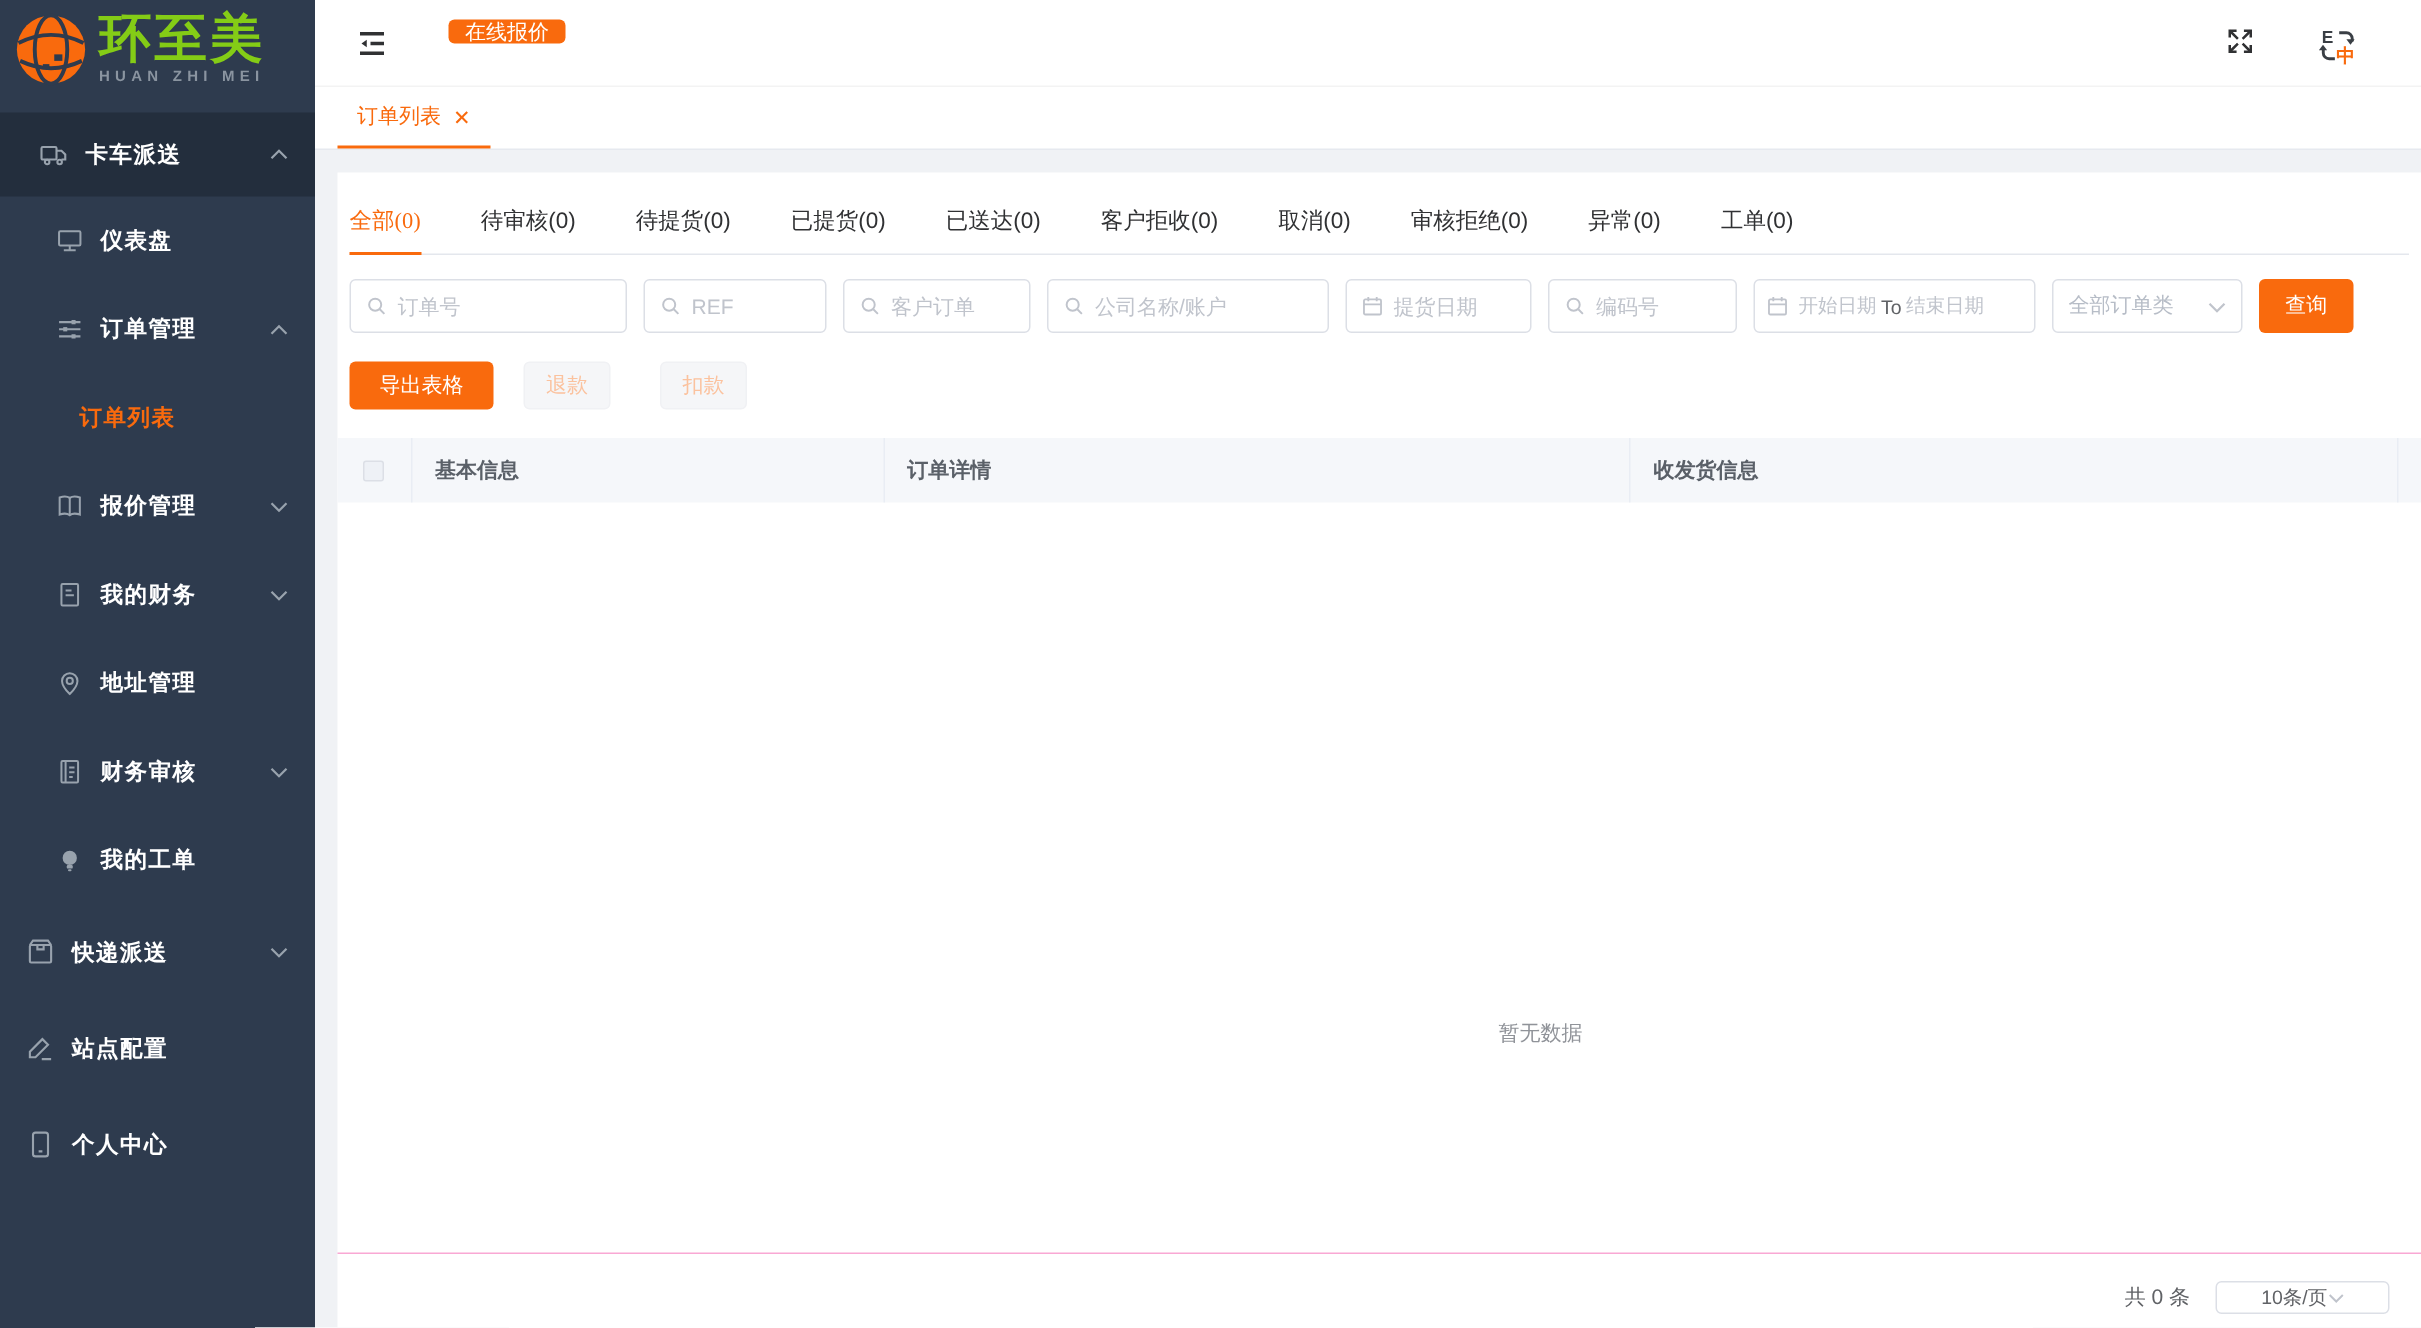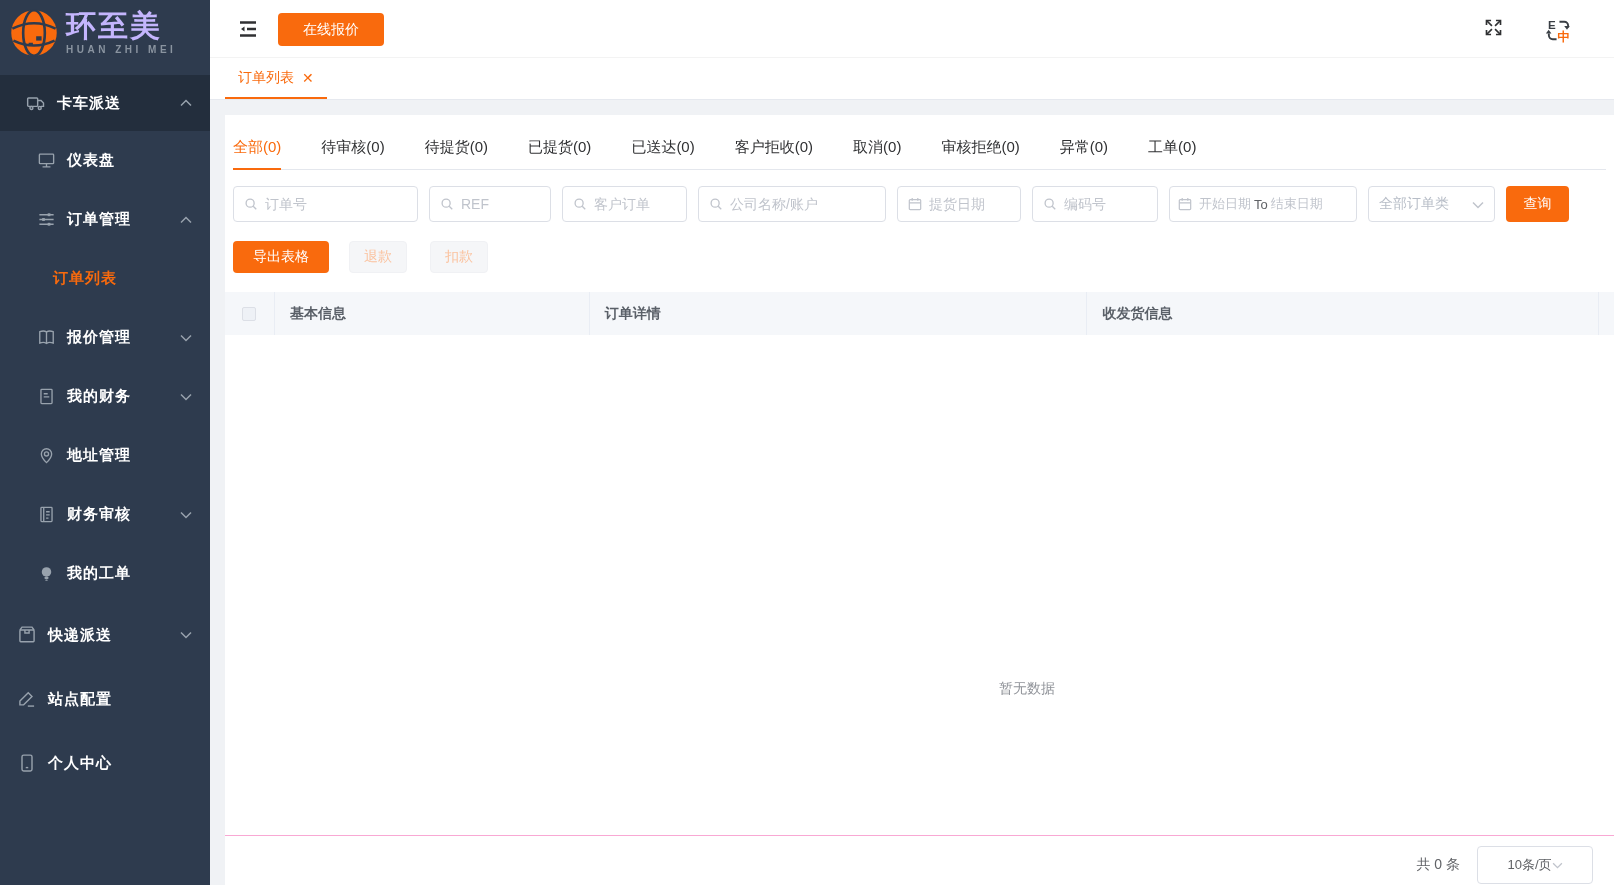--- a/index.html
+++ b/index.html
@@ -6,59 +6,59 @@
   html,body { width:1614px; height:885px; overflow:hidden;
     font-family:"Liberation Sans","DejaVu Sans",sans-serif; }
   .app { position:relative; width:1614px; height:885px; background:#f0f2f5; }
 
   
   .sidebar { position:absolute; left:0; top:0; width:210px; height:885px;
     background:#2e3b4e; z-index:5; }
   .logo { height:65px; display:flex; align-items:center; padding-left:8px; }
   .logo-globe { width:52px; height:52px; flex:0 0 auto; }
   .brand-txt { margin-left:6px; line-height:1; }
-  .brand-cn { color:#c4b5fd; font-size:30px; font-weight:bold; letter-spacing:2px; }
+  .brand-cn { color:#84cc16; font-size:35px; font-weight:bold; letter-spacing:2px; }
   .brand-en { color:#8a94a0; font-size:10px; letter-spacing:3.5px; margin-top:4px; font-weight:bold; }
   .nav { padding-top:10px; }
   .nav-item { position:relative; display:flex; align-items:center; cursor:pointer; color:#fff; }
   .nav-item .nav-label { font-size:15px; font-weight:bold; letter-spacing:1px; }
   .nav-icon { display:inline-flex; margin-right:11px; }
   .nav-icon svg { display:block; }
   .lv1 { height:56px; padding-left:26px; }
   .lv1b { height:64px; padding-left:17px; }
   .lv2 { height:59px; padding-left:37px; }
   .lv3 { height:59px; padding-left:53px; }
   .section-open { background:#232e3d; }
   .nav-chevron { position:absolute; right:18px; top:50%; transform:translateY(-50%); display:inline-flex; }
   .active-leaf .nav-label { color:#f96a0d; }
 
   
   .main { position:absolute; left:210px; top:0; right:0; bottom:0; }
 
   .topbar { position:relative; height:58px; background:#fff; border-bottom:1px solid #f3f3f3; }
   .hamburger { position:absolute; left:26px; top:17px; cursor:pointer; }
-  .quote-btn { position:absolute; left:68px; top:13px; height:33px; padding:0 25px;
+  .quote-btn { position:absolute; left:89px; top:13px; height:16px; padding:0 11px;
     background:#f96a0d; color:#fff; font-size:14px; border:none; border-radius:4px; cursor:pointer; }
   .top-icon { position:absolute; top:17px; cursor:pointer; }
   .fullscreen { right:110px; }
   .translate { right:42px; }
 
   .tabbar { position:relative; height:42px; background:#fff; border-bottom:1px solid #e6e9ef; }
   .route-tab { position:absolute; left:15px; top:0; height:41px; display:flex; align-items:center;
     padding:0 13px; color:#f96a0d; font-size:14px; border-bottom:2px solid #f96a0d; cursor:pointer; }
   .route-tab .tab-close { margin-left:8px; font-size:14px; color:#f96a0d; cursor:pointer; line-height:1; }
 
   .content { position:absolute; top:101px; left:0; right:0; bottom:0; background:#f0f2f5; }
   .panel { position:absolute; top:14px; left:15px; right:0; bottom:0; background:#fff; }
 
   
   .status-tabs { display:flex; gap:40px; margin:0 8px; padding:23px 0 0 0; height:55px;
     border-bottom:1px solid #e4e7ed; font-size:15px; color:#303133; }
   .status-tab { position:relative; padding-bottom:14px; cursor:pointer; white-space:nowrap; }
-  .status-tab.active { color:#f96a0d; }
+  .status-tab.active { color:#f96a0d;font-family:Liberation Serif, serif; }
   .status-tab.active::after { content:""; position:absolute; left:0; right:0; bottom:-1px;
     height:2px; background:#f96a0d; }
 
   
   .filters { display:flex; align-items:center; gap:11px; margin:16px 8px 0 8px; height:36px; }
   .f-box { height:36px; border:1px solid #dcdfe6; border-radius:4px; background:#fff;
     display:flex; align-items:center; padding:0 10px; color:#c0c4cc; font-size:14px; overflow:hidden; }
   .f-box .ficon { display:inline-flex; margin-right:7px; flex:0 0 auto; }
   .f-box input { border:none; outline:none; width:100%; font-size:14px; color:#606266;
     font-family:inherit; background:transparent; }
@@ -68,40 +68,40 @@
   .f-select { justify-content:space-between; cursor:pointer; color:#b7bdc7; }
   .search-btn { height:36px; width:63px; background:#f96a0d; color:#fff; border:none;
     border-radius:4px; font-size:14px; cursor:pointer; }
 
   
   .actions { display:flex; align-items:flex-end; gap:20px; margin:19px 8px 0 8px; height:32px; }
   .btn-primary { height:32px; padding:0 20px; background:#f96a0d; color:#fff; border:none;
     border-radius:4px; font-size:14px; cursor:pointer; }
   .btn-disabled { height:32px; padding:0 14px; background:#f5f6f8; color:#fbc29e;
     border:1px solid #f0f1f4; border-radius:4px; font-size:14px; cursor:not-allowed; }
-  .btn-disabled + .btn-disabled { margin-left:3px; }
+  .btn-disabled + .btn-disabled { margin-left:13px; }
 
   
   .thead { display:flex; margin-top:19px; height:43px; background:#f5f7fa; align-items:stretch; }
   .th { display:flex; align-items:center; font-size:14px; font-weight:bold; color:#5a6068;
     border-right:1px solid #e9edf4; padding-left:15px; }
   .th-check { width:50px; justify-content:center; padding-left:0; }
   .th-c1 { width:315px; } .th-c2 { width:498px; } .th-c3 { width:512px; }
   .th-sliver { flex:1; border-right:none; }
   .checkbox { width:14px; height:14px; border:1px solid #dcdfe6; border-radius:2px;
     background:#eef1f6; cursor:pointer; }
 
   .empty-text { position:absolute; left:802px; top:565px; transform:translateX(-50%);
     font-size:14px; color:#909399; }
 
   
   .pager { position:absolute; left:0; right:0; bottom:0; height:50px; border-top:1px solid #f9a8d4;
     display:flex; align-items:center; justify-content:flex-end; padding:8px 21px 0 0; gap:17px; }
   .total-txt { font-size:14px; color:#606266; }
-  .size-select { width:116px; height:38px; border:1px solid #dcdfe6; border-radius:4px;
+  .size-select { width:116px; height:22px; border:1px solid #dcdfe6; border-radius:4px;
     display:flex; align-items:center; justify-content:center; font-size:13px;
     color:#606266; cursor:pointer; background:#fff; }
 </style>
 </head>
 <body>
 
 <div class="app">
 
   <aside class="sidebar">
     <div class="logo">

